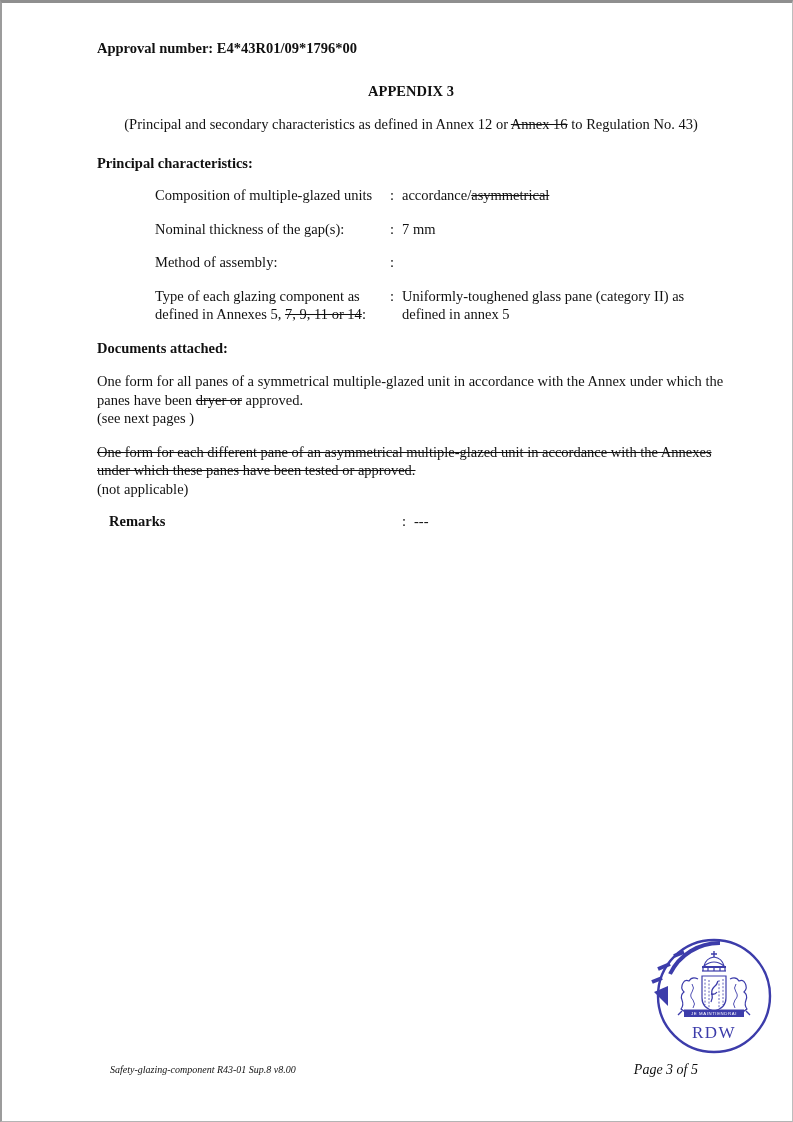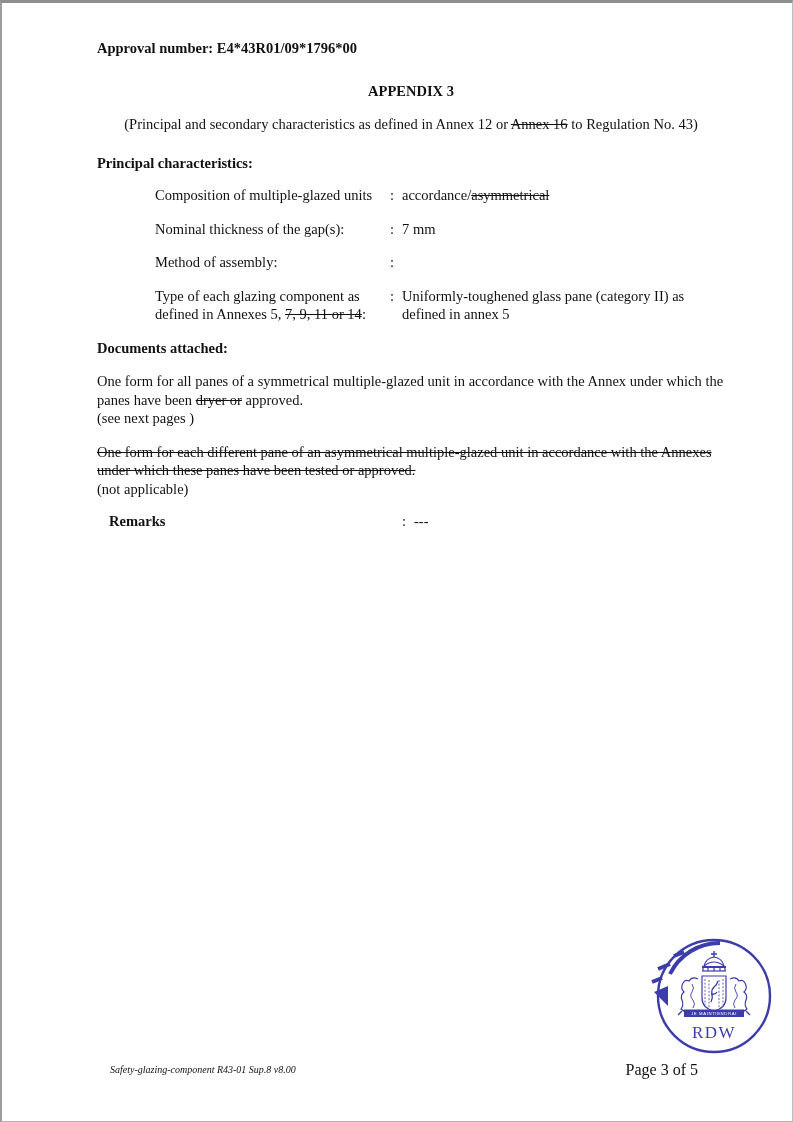--- a/index.html
+++ b/index.html
@@ -54,21 +54,22 @@
     left: 92px;
     top: 1058px;
     font-style: italic;
     font-size: 10px;
     margin-left: 16px;
   }
   .footer-right {
     position: absolute;
     right: 94px;
     top: 1058px;
-    font-size: 16px;
+    font-style: italic;
+    font-size: 14px;
   }
   .stamp {
     position: absolute;
     left: 646px;
     top: 931px;
     width: 130px;
     height: 125px;
   }
 </style>
 </head>

